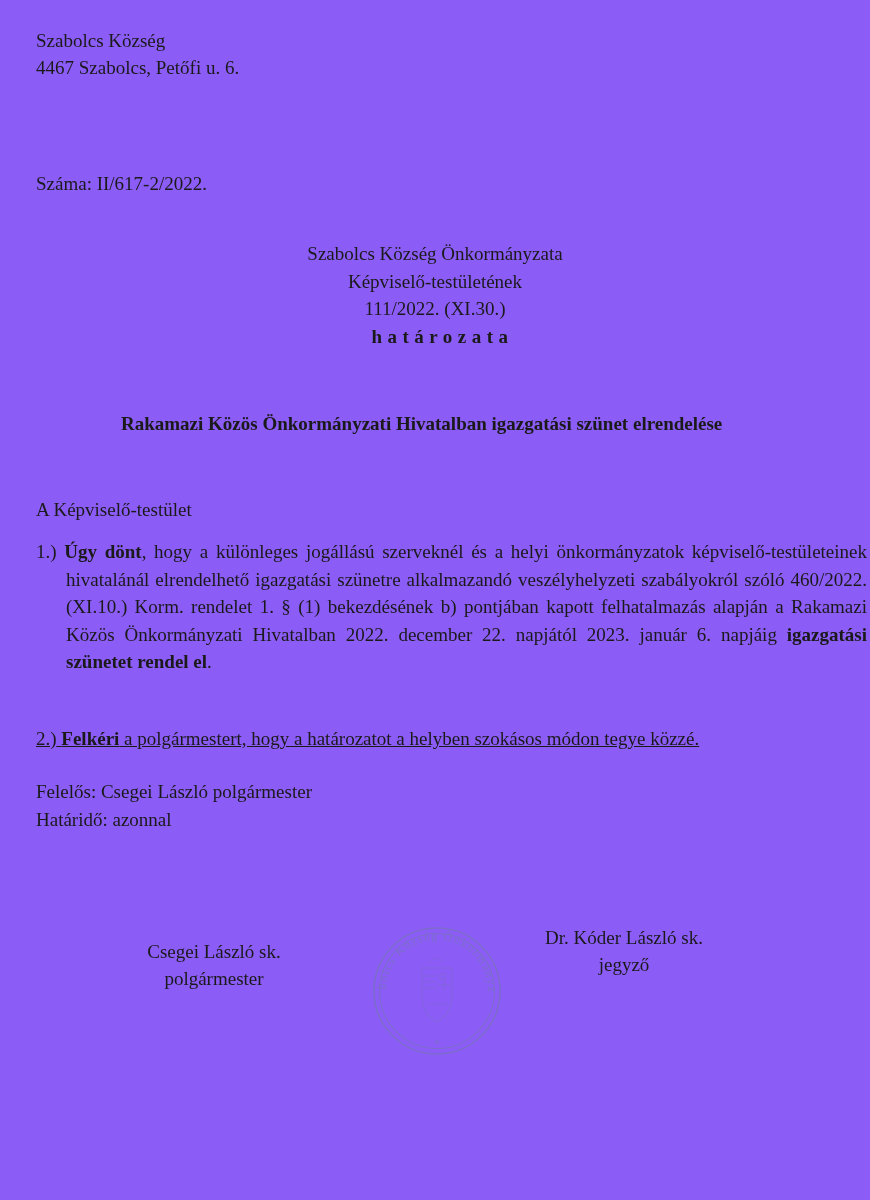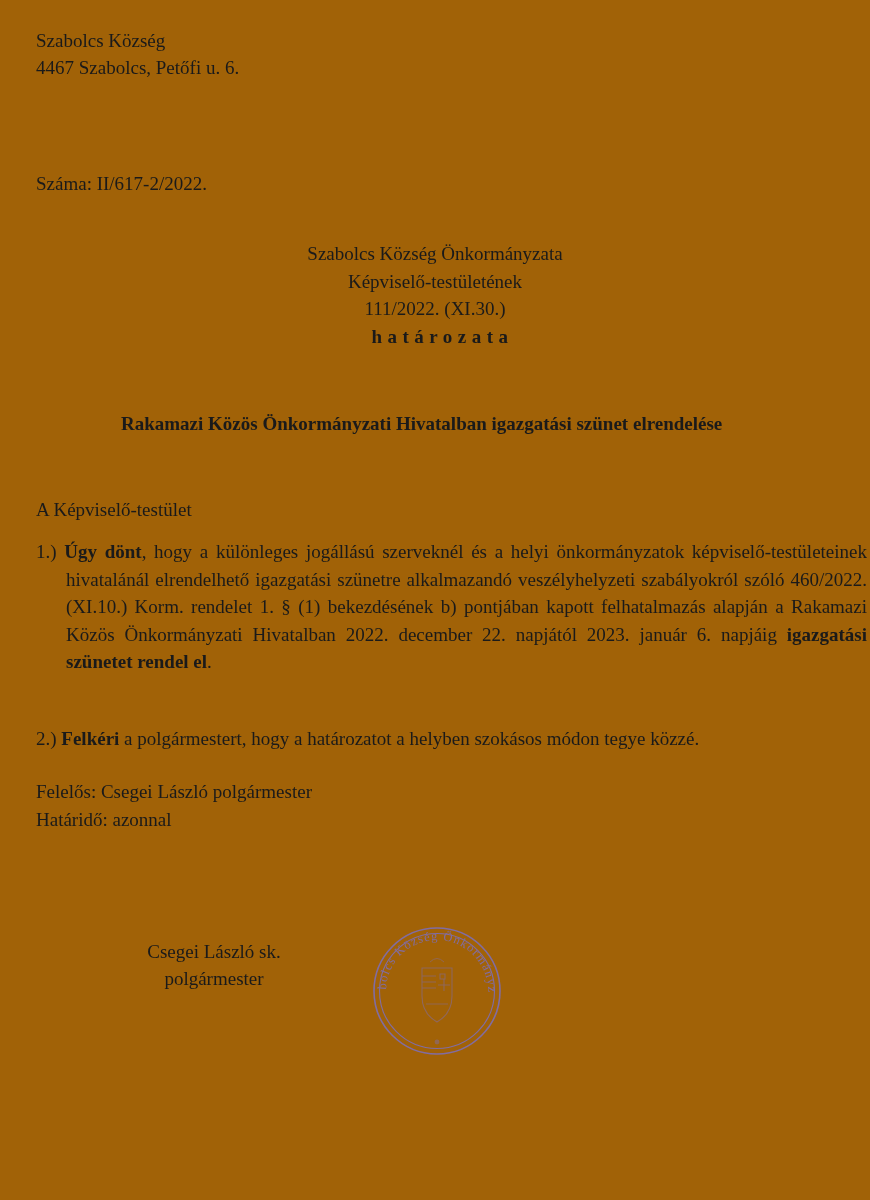--- a/index.html
+++ b/index.html
@@ -7,21 +7,21 @@
     margin: 0;
     padding: 0;
     background: #ffffff;
   }
 
   .page {
     position: relative;
     width: 870px;
     height: 1200px;
     margin: 0 auto;
-    background: #a16207;
+    background: #8b5cf6;
     color: #1a1a1a;
     font-family: "Liberation Serif", "DejaVu Serif", serif;
     font-size: 19px;
     line-height: 1.34;
     overflow: hidden;
     box-sizing: border-box;
   }
 
   
   .letterhead {
@@ -95,20 +95,21 @@
   .clause-1 {
     top: 538px;
     padding-left: 30px;
     text-indent: -30px;
   }
   .clause-2 {
     top: 725px;
     padding-left: 30px;
     text-indent: -30px;
     text-align: left;
+    text-decoration: underline;
   }
   .clause .marker {
     font-weight: normal;
   }
   .clause b {
     font-weight: bold;
   }
 
   .responsibility {
     position: absolute;
@@ -187,20 +188,24 @@
 
   <div class="responsibility">
     <span class="line">Felelős: Csegei László polgármester</span>
     <span class="line">Határidő: azonnal</span>
   </div>
 
   <div class="signatures">
     <div class="sig sig-left">
       <span class="name">Csegei László sk.</span>
       <span class="role">polgármester</span>
+    </div>
+    <div class="sig sig-right">
+      <span class="name">Dr. Kóder László sk.</span>
+      <span class="role">jegyző</span>
     </div>
   </div>
 
   <div class="stamp">
     <svg viewBox="0 0 134 134" xmlns="http://www.w3.org/2000/svg" aria-hidden="true">
       <defs>
         <path id="stampArcTop" d="M 16,67 A 51,51 0 0 1 118,67" fill="none"></path>
         <path id="stampArcBottom" d="M 20,67 A 47,47 0 0 0 114,67" fill="none"></path>
       </defs>
       <g stroke="#7b6fc4" fill="none" stroke-width="1.6">

